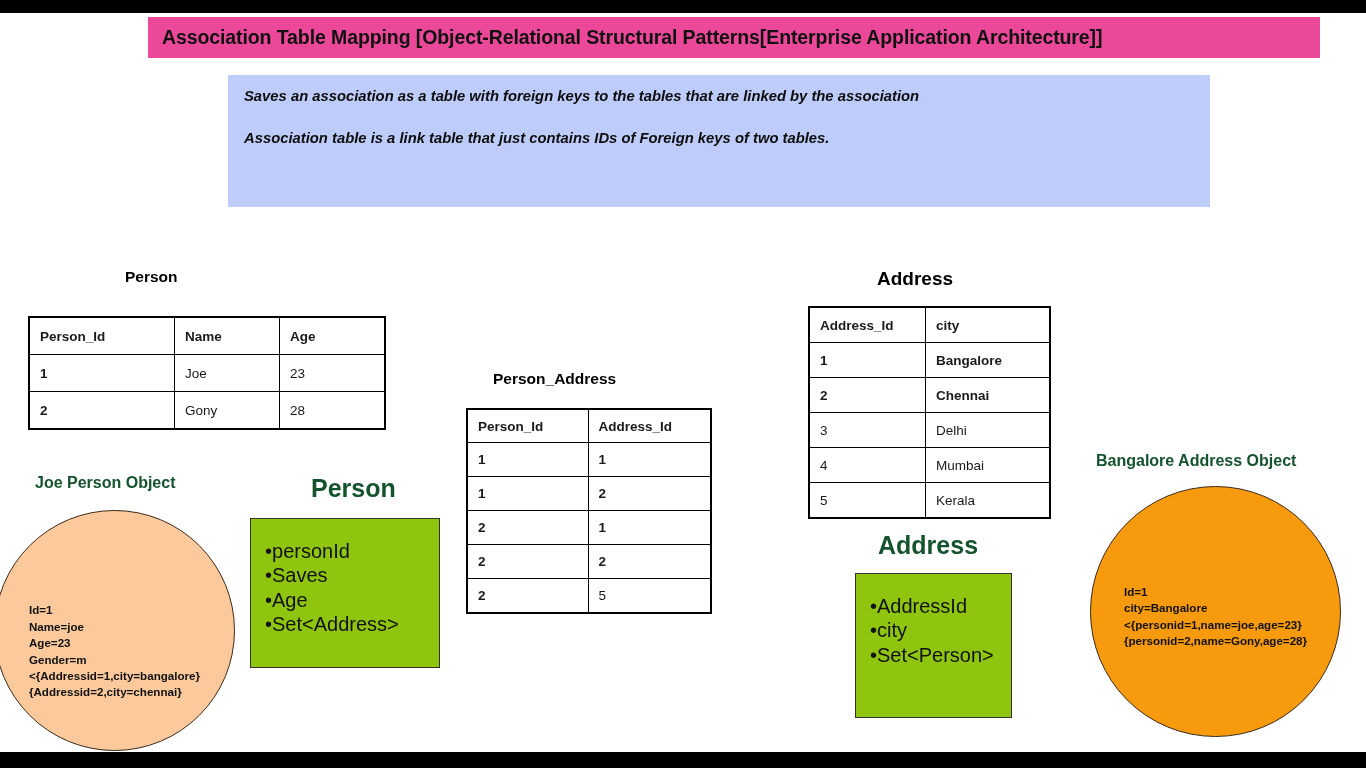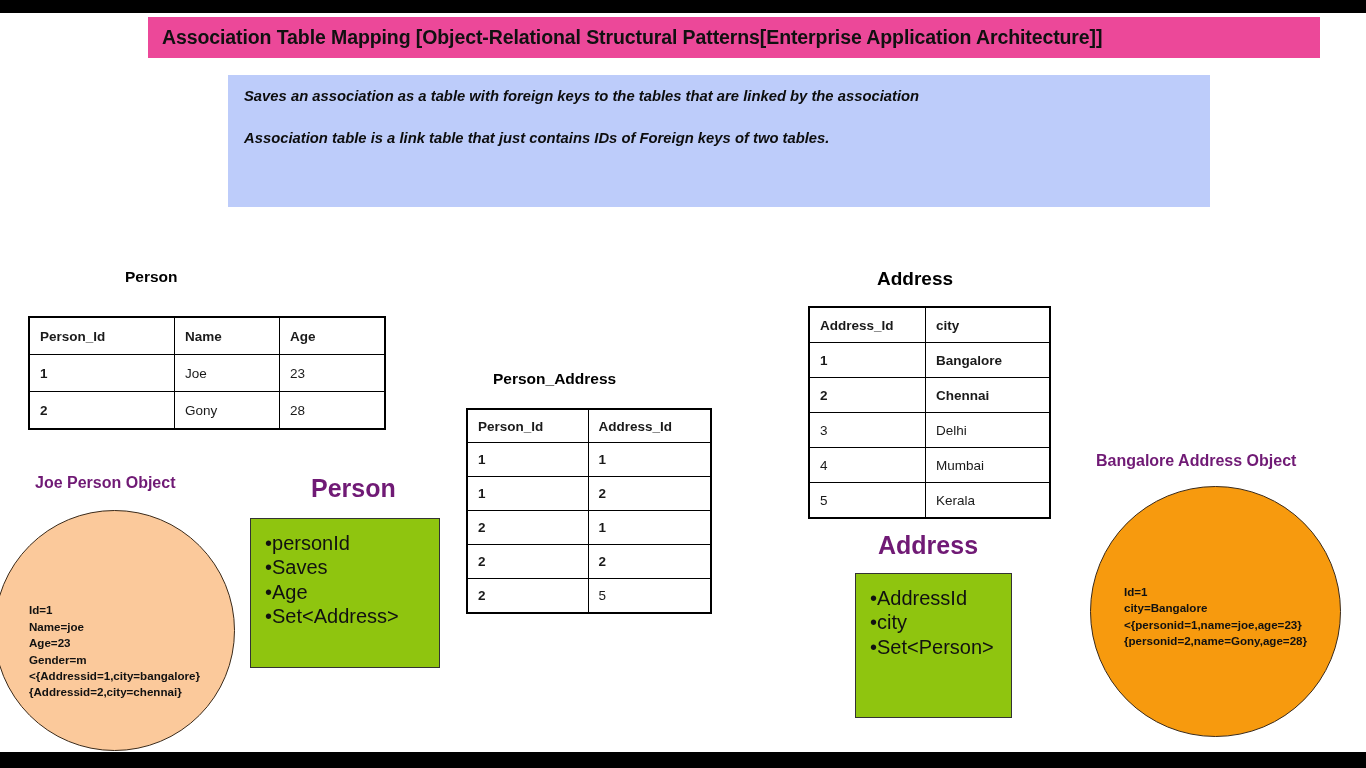--- a/index.html
+++ b/index.html
@@ -118,32 +118,32 @@
   #address-table th, #address-table td { height: 34px; }
   #address-table .col-aid  { width: 115px; }
   #address-table .col-city { width: 128px; }
 
   
   .green-box {
     position: absolute;
     background: #8fc50f;
     border: 1px solid #333;
     box-sizing: border-box;
-    padding: 12px 0 0 14px;
+    padding: 20px 0 0 14px;
   }
   .green-box .gb-item {
     font-size: 20px;
     color: #111;
     line-height: 1.22;
     white-space: nowrap;
   }
   .box-caption {
     position: absolute;
     font-weight: bold;
-    color: #701a75;
+    color: #14532d;
     white-space: nowrap;
   }
   #person-box-caption { left: 311px; top: 474px; font-size: 25px; }
   #person-box { left: 250px; top: 518px; width: 190px; height: 150px; }
   #address-box-caption { left: 878px; top: 531px; font-size: 25px; }
   #address-box { left: 855px; top: 573px; width: 157px; height: 145px; }
 
   
   .circle {
     position: absolute;

